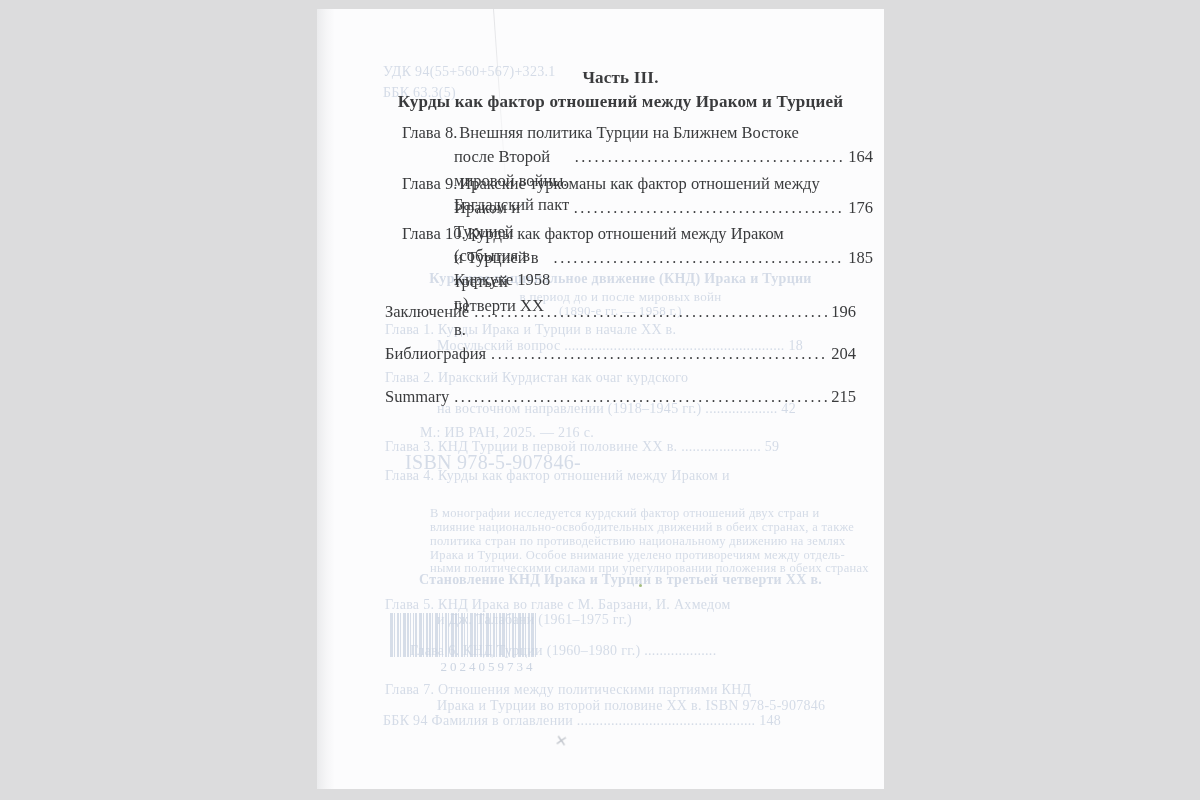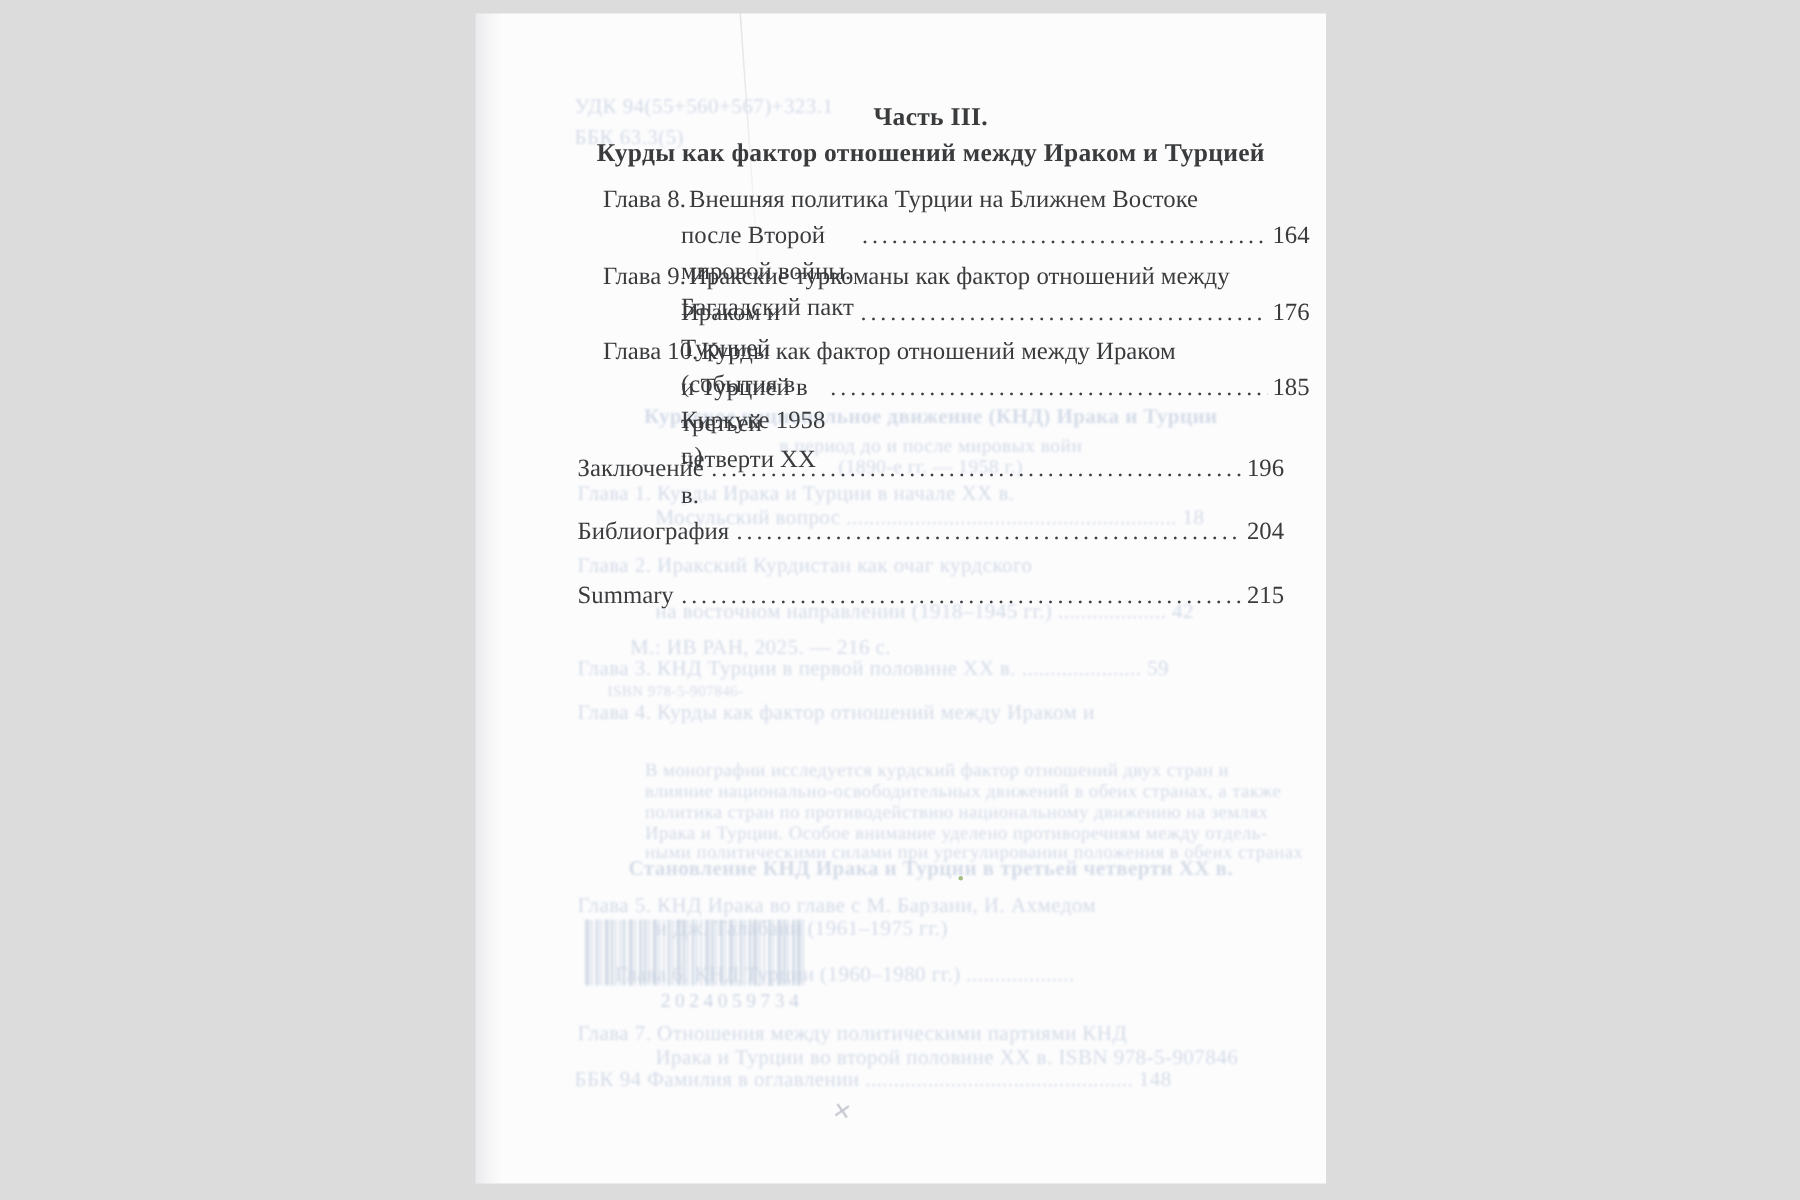--- a/index.html
+++ b/index.html
@@ -136,21 +136,21 @@
         <div class="bl" style="left: 66px; top: 76px; font-size: 14px;">ББК 63.3(5)</div>
         <div class="bl" style="left: 68px; top: 262px; font-size: 14px; font-weight: 600; text-align: center; width: 471px; white-space: normal;">Курдское национальное движение (КНД) Ирака и Турции</div>
         <div class="bl" style="left: 68px; top: 280px; font-size: 13px; text-align: center; width: 471px; white-space: normal;">в период до и после мировых войн</div>
         <div class="bl" style="left: 68px; top: 294px; font-size: 13px; text-align: center; width: 471px; white-space: normal;">(1890-е гг. — 1958 г.)</div>
         <div class="bl" style="left: 68px; top: 313px; font-size: 14px;">Глава 1.  Курды Ирака и Турции в начале XX в.</div>
         <div class="bl" style="left: 120px; top: 329px; font-size: 14px;">Мосульский вопрос ..........................................................  18</div>
         <div class="bl" style="left: 68px; top: 361px; font-size: 14px;">Глава 2.  Иракский Курдистан как очаг курдского</div>
         <div class="bl" style="left: 120px; top: 392px; font-size: 14px;">на восточном направлении (1918–1945 гг.) ...................  42</div>
         <div class="bl" style="left: 103px; top: 416px; font-size: 14px;">М.: ИВ РАН, 2025. — 216 с.</div>
         <div class="bl" style="left: 68px; top: 430px; font-size: 14px;">Глава 3.  КНД Турции в первой половине XX в. .....................  59</div>
-        <div class="bl" style="left: 88px; top: 445px; font-size: 10px;">ISBN 978-5-907846-</div>
+        <div class="bl" style="left: 88px; top: 445px; font-size: 20px;">ISBN 978-5-907846-</div>
         <div class="bl" style="left: 68px; top: 459px; font-size: 14px;">Глава 4.  Курды как фактор отношений между Ираком и</div>
         <div class="bl" style="left: 113px; top: 496px; font-size: 12.5px;">В монографии исследуется курдский фактор отношений двух стран и</div>
         <div class="bl" style="left: 113px; top: 510px; font-size: 12.5px;">влияние национально-освободительных движений в обеих странах, а также</div>
         <div class="bl" style="left: 113px; top: 524px; font-size: 12.5px;">политика стран по противодействию национальному движению на землях</div>
         <div class="bl" style="left: 113px; top: 538px; font-size: 12.5px;">Ирака и Турции. Особое внимание уделено противоречиям между отдель-</div>
         <div class="bl" style="left: 113px; top: 551px; font-size: 12.5px;">ными политическими силами при урегулировании положения в обеих странах</div>
         <div class="bl" style="left: 48px; top: 563px; font-size: 14px; font-weight: 600; text-align: center; width: 511px; white-space: normal;">Становление КНД Ирака и Турции в третьей четверти XX в.</div>
         <div class="bl" style="left: 68px; top: 588px; font-size: 14px;">Глава 5.  КНД Ирака во главе с М. Барзани, И. Ахмедом</div>
         <div class="bl" style="left: 120px; top: 603px; font-size: 14px;">и Дж. Талабани (1961–1975 гг.)</div>
         <div class="bl" style="left: 93px; top: 634px; font-size: 14px;">Глава 6.  КНД Турции (1960–1980 гг.) ...................</div>

